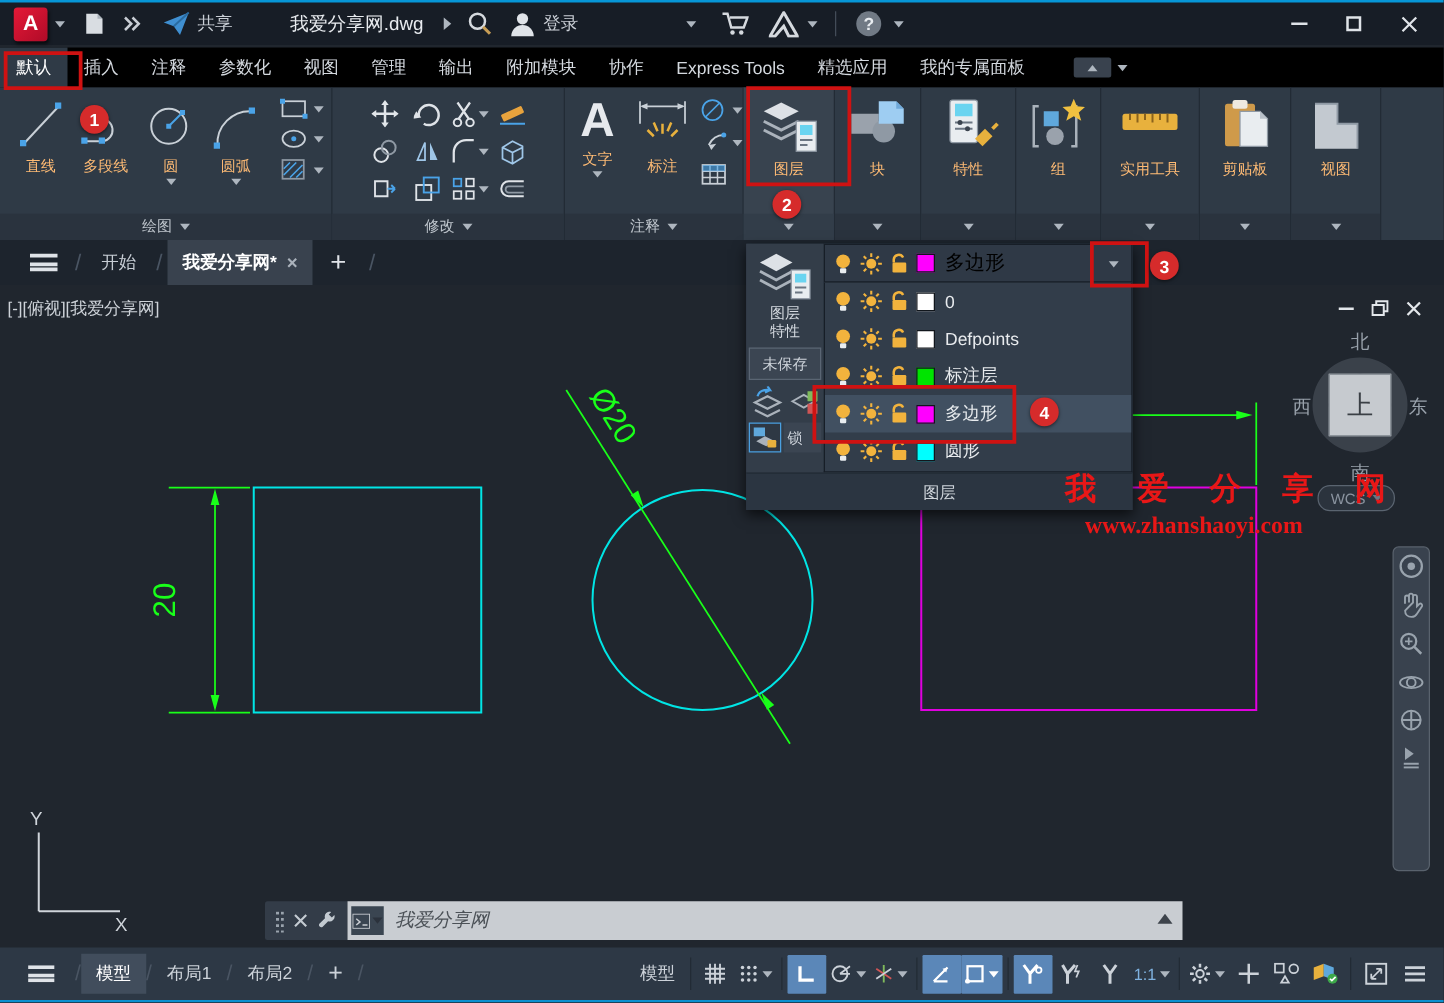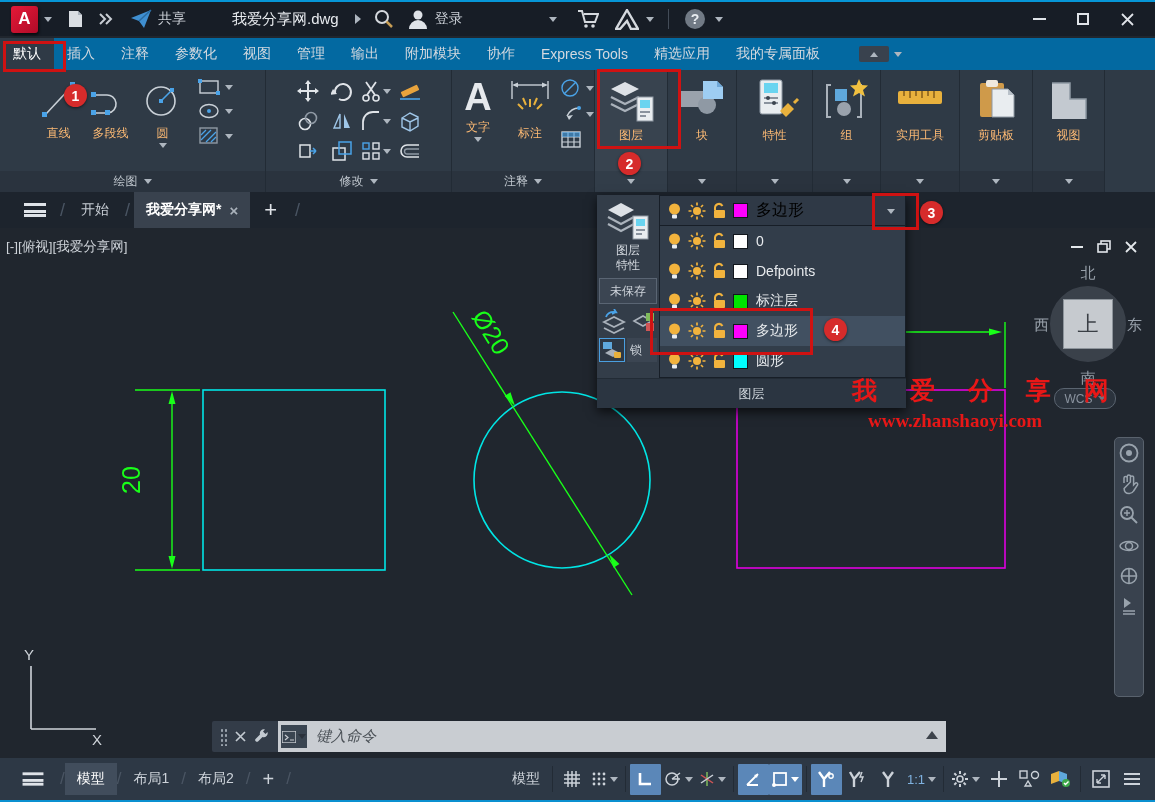--- a/index.html
+++ b/index.html
@@ -15,21 +15,21 @@
     font-size:17px; display:flex; align-items:center; justify-content:center; box-shadow:1px 2px 3px #000a; }
   .car-dn { width:0; height:0; border-left:4px solid transparent; border-right:4px solid transparent; border-top:5px solid #aeb6bf; }
   .car-up { width:0; height:0; border-left:4px solid transparent; border-right:4px solid transparent; border-bottom:5px solid #aeb6bf; }
   .tb-txt { font-size:14px; color:#c9ced5; }
   #filename { font-size:15px; color:#e8ebef; margin:0 14px 0 46px; }
   #searchbox { width:228px; height:23px; background:#3b4453; color:#8b93a0; font-size:13px;
     font-style:italic; display:flex; align-items:center; padding-left:8px; margin-left:10px; }
   .winbtn { width:44px; height:30px; display:flex; align-items:center; justify-content:center; }
 
   
-  #ribbontabs { position:absolute; left:0; top:38px; width:1155px; height:32px; background:#0369a1;
+  #ribbontabs { position:absolute; left:0; top:38px; width:1155px; height:32px; background:#000000;
     display:flex; align-items:stretch; color:#d4d9df; font-size:14px; }
   .rtab { display:flex; align-items:center; padding:0 13px; cursor:default; }
   .rtab.active { background:#2f3a46; color:#fff; }
   #ribcollapse { margin-left:26px; display:flex; align-items:center; gap:5px; }
   #ribcollapse .btnbox { width:30px; height:16px; background:#39424e; display:flex; align-items:center; justify-content:center; border-radius:2px; }
 
   
   #ribbon { position:absolute; left:0; top:70px; width:1155px; height:122px; background:#2f3a46;
     display:flex; align-items:stretch; color:#c6cdd4; }
   .panel { display:flex; flex-direction:column; border-right:1px solid #222b35; }
@@ -234,20 +234,29 @@
       <div class="bigbtn">
         <svg width="42" height="46" viewBox="0 0 42 46">
           <circle cx="19" cy="24" r="14" fill="none" stroke="#c9d0d7" stroke-width="1.6"></circle>
           <line x1="19" y1="24" x2="30" y2="13" stroke="#4aa3e8" stroke-width="1.6"></line>
           <rect x="17" y="22" width="4" height="4" fill="#4aa3e8"></rect>
             <rect x="28" y="11" width="4" height="4" fill="#4aa3e8"></rect>
         </svg>
         <span class="lbl">圆</span>
         <div class="car-dn"></div>
       </div>
+      <div class="bigbtn">
+        <svg width="42" height="46" viewBox="0 0 42 46">
+          <path d="M6 40 A 26 26 0 0 1 34 12" fill="none" stroke="#c9d0d7" stroke-width="1.6"></path>
+          <rect x="3" y="37" width="5" height="5" fill="#4aa3e8"></rect>
+            <rect x="31" y="9" width="5" height="5" fill="#4aa3e8"></rect>
+        </svg>
+        <span class="lbl">圆弧</span>
+        <div class="car-dn"></div>
+      </div>
       <div class="minicol">
         <div class="minirow">
           <svg width="24" height="18" viewBox="0 0 24 18">
             <rect x="3" y="3" width="18" height="12" fill="none" stroke="#c9d0d7" stroke-width="1.4"></rect>
             <rect x="1" y="1" width="4" height="4" fill="#4aa3e8"></rect>
               <rect x="19" y="13" width="4" height="4" fill="#4aa3e8"></rect>
           </svg>
           <div class="car-dn"></div>
         </div>
         <div class="minirow">
@@ -625,21 +634,21 @@
     </svg>
   </div>
   <div id="cmd-field">
     <div id="cmd-prompt">
       <svg width="14" height="12" viewBox="0 0 14 12">
           <rect x="0" y="0" width="14" height="12" fill="none" stroke="#c9cdd2" stroke-width="1.4"></rect>
           <path d="M3 4 l3 2.5 -3 2.5 M8 9 h4" stroke="#c9cdd2" stroke-width="1.2" fill="none"></path>
         </svg>
       <div class="car-dn" style="border-top-color:#2b323c"></div>
     </div>
-    <span id="cmd-ph">键入命令</span>
+    <span id="cmd-ph">我爱分享网</span>
     <div id="cmd-up"></div>
   </div>
 </div>
 
 <div id="statusbar">
   <div class="hamb" style="margin-left:22px;transform:scale(.95)"></div>
   <span class="sb-slash" style="margin-left:16px">/</span>
   <span class="ltab active">模型</span>
   <span class="sb-slash">/</span>
   <span class="ltab">布局1</span>

